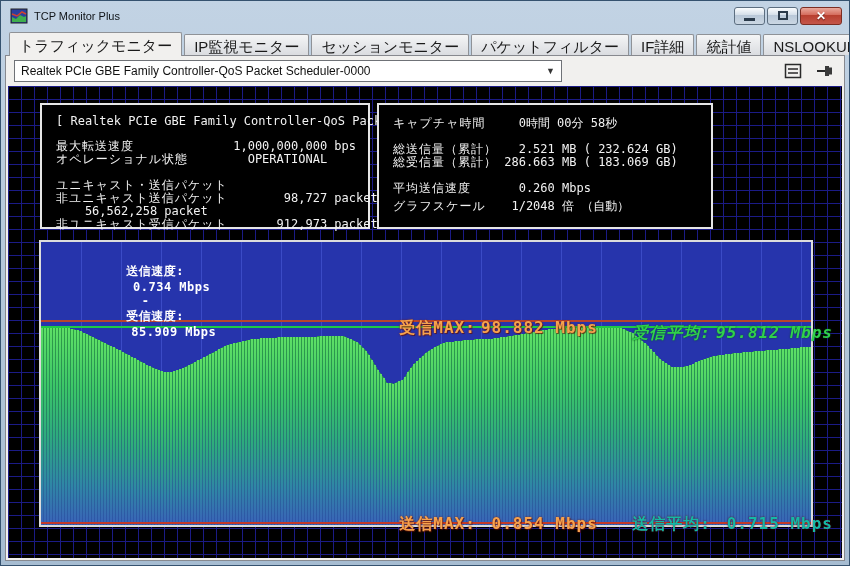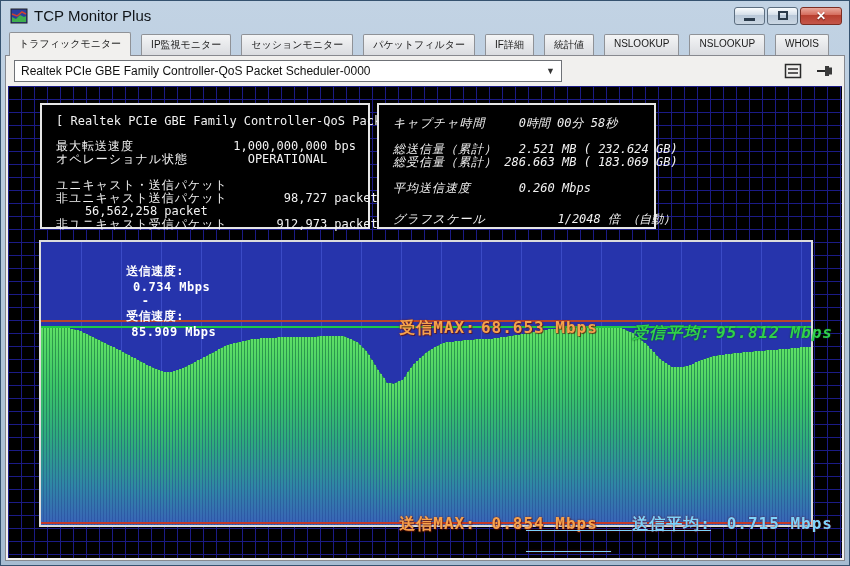--- a/index.html
+++ b/index.html
@@ -7,34 +7,34 @@
 
   .window {
     position: relative; width: 850px; height: 566px;
     background: linear-gradient(#c2d3e4, #a6bcd1);
     border: 1px solid #35526f; overflow: hidden;
   }
   
   .titlebar { position: absolute; top: 1px; left: 1px; right: 1px; height: 31px;
     display: flex; align-items: center; padding: 0 6px 4px 8px; }
   .app-icon { width: 18px; height: 16px; margin-right: 6px; }
-  .title-text { font-size: 15px; color: #101418; }
+  .title-text { font-size: 11px; color: #101418; }
   .winbtns { margin-left: auto; display: flex; gap: 2px; }
   .winbtn { width: 31px; height: 18px; border: 1px solid #5c6e80; border-radius: 3px;
     background: linear-gradient(#fbfdfe, #d3dde8 45%, #b9c8d8 46%, #cbd7e3);
     display: flex; align-items: center; justify-content: center; cursor: default; }
   .winbtn.close { width: 42px; border: 1px solid #7c2d22;
     background: linear-gradient(#eaa99c, #d4695a 45%, #b83f2f 46%, #c4564a); }
   .glyph-min { width: 11px; height: 3px; background: #2a3a4a; margin-top: 7px; }
   .glyph-max { width: 10px; height: 9px; border: 2px solid #2a3a4a; background: transparent; }
   .glyph-close { color: #fff; font-size: 12px; font-weight: bold; text-shadow: 0 1px 1px #5e1710; }
 
   
   .tabs { position: absolute; top: 33px; left: 8px; right: 6px; height: 21px; display: flex; z-index: 3; }
-  .tab { font-size: 10px; color: #1a1a1a; padding: 3px 9px 2px 9px; margin-right: 10px;
+  .tab { font-size: 15px; color: #1a1a1a; padding: 3px 9px 2px 9px; margin-right: 2px;
     border: 1px solid #8f9297; border-bottom: none; border-radius: 2px 2px 0 0;
     background: linear-gradient(#f4f5f6, #dadce0); white-space: nowrap; cursor: default; }
   .tab.active { background: #f1f0ee; padding-top: 4px; margin-top: -2px; height: 24px; }
 
   
   .page { position: absolute; top: 54px; left: 4px; right: 4px; bottom: 4px;
     background: #f1f0ee; border: 1px solid #87898f; }
   .toolbar { position: absolute; top: 0; left: 0; right: 0; height: 30px;
     display: flex; align-items: center; padding: 8px 8px; }
   .combo { width: 548px; height: 22px; background: #fff; border: 1px solid #6f7277;
@@ -48,43 +48,43 @@
   .blackarea { position: absolute; top: 30px; left: 2px; right: 2px; bottom: 2px;
     background-color: #000;
     background-image:
       repeating-linear-gradient(to right, #1b1b86 0 1px, transparent 1px 13px),
       repeating-linear-gradient(to bottom, #1b1b86 0 1px, transparent 1px 13px);
   }
   .panel { position: absolute; background: #000; border: 2px solid #e6e6e6;
     color: #f2f2f2; font-family: "DejaVu Sans Mono", monospace; font-size: 12px; line-height: 13px;
     padding: 8px 8px 6px 14px; }
   .panel-left  { left: 32px;  top: 17px; width: 330px; height: 126px; }
-  .panel-right { left: 369px; top: 17px; width: 279px; height: 126px; font-style: italic; }
+  .panel-right { left: 369px; top: 17px; width: 336px; height: 126px; }
   .panel-title { white-space: pre; margin: 2px 0 12px 0; letter-spacing: 0; }
   .prow { display: flex; white-space: pre; }
   .prow .lbl { letter-spacing: 1px; }
   .panel-left  .lbl { width: 170px; flex: none; }
   .panel-right .lbl { width: 104px; flex: none; }
   .prow .val { white-space: pre; }
   .gap-top { margin-top: 13px; }
   .panel-right .prow:first-child { margin-top: 4px; }
-  .panel-right .gap-top2 { margin-top: 18px; gap: 46px; }
+  .panel-right .gap-top2 { margin-top: 5px; }
 
   
   .graph { position: absolute; left: 31px; top: 154px; width: 774px; height: 287px;
     border: 2px solid #dcdcdc; background: #2634ac; }
   .graph svg { position: absolute; left: 0; top: 0; }
   .gtext { position: absolute; font-family: "DejaVu Sans Mono", monospace; white-space: pre; }
   .ghead { left: 8px; top: 7px; font-size: 12px; font-weight: bold; color: #ffffff; letter-spacing: .5px; }
   .ghead .num { display: inline-block; text-align: right; }
   .glabel { font-size: 16px; font-weight: bold; letter-spacing: 1px; }
   .glabel .v { display: inline-block; width: 122px; text-align: right; }
   .c-orange { color: #f5a24e; text-shadow: 0 0 2px rgba(130,30,0,.95), 1px 1px 0 rgba(90,10,0,.6); }
   .c-green  { color: #30d14c; text-shadow: 0 0 2px rgba(0,80,20,.9); }
-  .c-red    { color: #7dd3fc; text-shadow: 0 0 2px rgba(110,0,0,.9); text-decoration: underline; }
+  .c-red    { color: #14b8a6; text-shadow: 0 0 2px rgba(110,0,0,.9); }
   .pos-rmax { left: 252px; top: 57px; }
   .pos-ravg { left: 485px; top: 62px; font-style: italic; }
   .pos-smax { left: 252px; top: 253px; }
   .pos-savg { left: 485px; top: 253px; }
 </style>
 </head>
 <body>
 
 <div class="window">
 
@@ -467,21 +467,21 @@
 
         <div class="gtext ghead">
           <span>送信速度:</span><span> </span>
           <span class="num" style="width:84px">0.734 Mbps</span>
           <span>  </span><span>-</span><span>  </span>
           <span>受信速度:</span><span> </span>
           <span class="num" style="width:90px">85.909 Mbps</span>
         </div>
 
         <div class="gtext glabel c-orange pos-rmax">
-          <span>受信MAX:</span><span class="v">68.653 Mbps</span>
+          <span>受信MAX:</span><span class="v">98.882 Mbps</span>
         </div>
         <div class="gtext glabel c-green pos-ravg">
           <span>受信平均:</span><span class="v">95.812 Mbps</span>
         </div>
         <div class="gtext glabel c-orange pos-smax">
           <span>送信MAX:</span><span class="v">0.854 Mbps</span>
         </div>
         <div class="gtext glabel c-red pos-savg">
           <span>送信平均:</span><span class="v">0.715 Mbps</span>
         </div>

